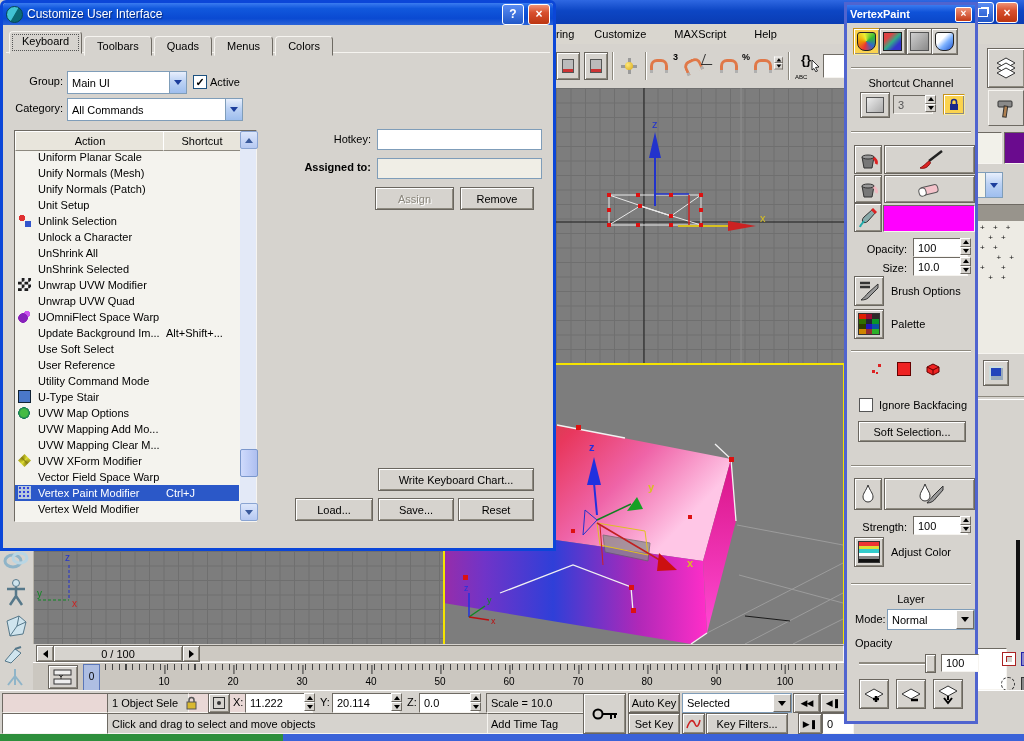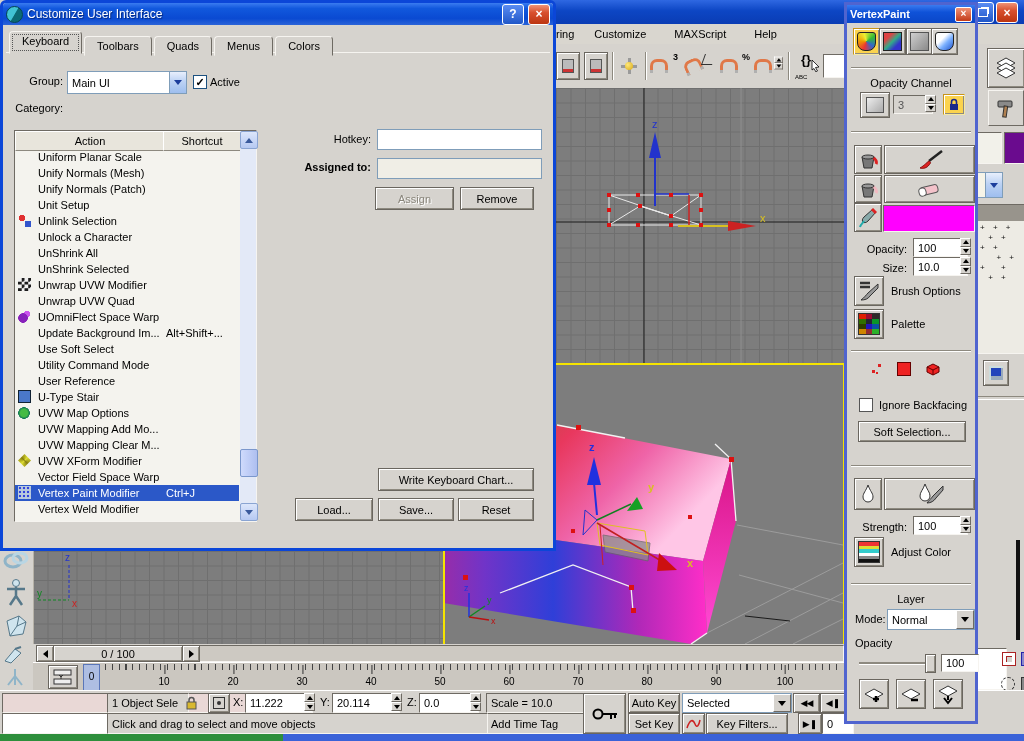--- a/index.html
+++ b/index.html
@@ -500,20 +500,24 @@
 
     <span class="abs" style="left:24px;top:72px;width:36px;text-align:right">Group:</span>
     <div class="dd abs" style="left:64px;top:68px;width:118px;height:21px">
         <span class="txt">Main UI</span>
         <span class="ddb"></span>
       </div>
     <span class="cb abs" style="left:190px;top:72px">✓</span>
     <span class="abs" style="left:207px;top:73px">Active</span>
 
     <span class="abs" style="left:10px;top:99px;width:50px;text-align:right">Category:</span>
+    <div class="dd abs" style="left:64px;top:95px;width:174px;height:21px">
+        <span class="txt">All Commands</span>
+        <span class="ddb"></span>
+      </div>
 
     <div class="abs" id="alist">
       <div class="hcell" style="left:0;width:148px">
           <span>Action</span>
         </div>
       <div class="hcell" style="left:148px;width:76px">
           <span>Shortcut</span>
         </div>
       <div id="action-rows">
           <div class="arow">
@@ -576,26 +580,26 @@
             <span class="albl">Update Background Im...</span>
             <span class="ascut">Alt+Shift+...</span>
           </div>
           <div class="arow">
             <span class="aicon"></span>
             <span class="albl">Use Soft Select</span>
             <span class="ascut"></span>
           </div>
           <div class="arow">
             <span class="aicon"></span>
+            <span class="albl">User Reference</span>
+            <span class="ascut"></span>
+          </div>
+          <div class="arow">
+            <span class="aicon"></span>
             <span class="albl">Utility Command Mode</span>
-            <span class="ascut"></span>
-          </div>
-          <div class="arow">
-            <span class="aicon"></span>
-            <span class="albl">User Reference</span>
             <span class="ascut"></span>
           </div>
           <div class="arow">
             <span class="aicon stair-icon"></span>
             <span class="albl">U-Type Stair</span>
             <span class="ascut"></span>
           </div>
           <div class="arow">
             <span class="aicon uvwmap-icon"></span>
             <span class="albl">UVW Map Options</span>
@@ -677,21 +681,21 @@
       <span style="width:17px;height:17px;background:linear-gradient(135deg,#d44 25%,#3a8 50%,#33c 75%);border:1px solid #222"></span>
     </div>
     <div class="btn abs ico-toggle" style="left:59px;top:23px">
       <span style="width:17px;height:17px;background:linear-gradient(135deg,#cfcfcf,#8a8a8a);border:1px solid #555"></span>
     </div>
     <div class="btn abs ico-toggle" style="left:84px;top:23px">
       <span style="width:17px;height:17px;border-radius:3px 3px 8px 8px;background:linear-gradient(135deg,#fff 35%,#7ab0ff 60%,#2255cc);border:1px solid #222"></span>
     </div>
 
     <div class="sep abs" style="left:4px;right:4px;top:62px"></div>
-    <div class="abs" style="left:0;top:72px;width:100%;text-align:center">Opacity Channel</div>
+    <div class="abs" style="left:0;top:72px;width:100%;text-align:center">Shortcut Channel</div>
     <div class="btn abs" style="left:13px;top:87px;width:28px;height:24px">
       <span style="width:16px;height:14px;background:linear-gradient(135deg,#eee,#aaa);border:1px solid #555"></span>
     </div>
     <div class="sunk abs" style="left:46px;top:90px;width:30px;height:17px;background:#d6d3ce;color:#555">
         <span>3</span>
       </div>
     <span class="sp abs" style="left:78px;top:90px;height:17px">
         <i class="u"></i>
         <i class="d"></i>
       </span>

